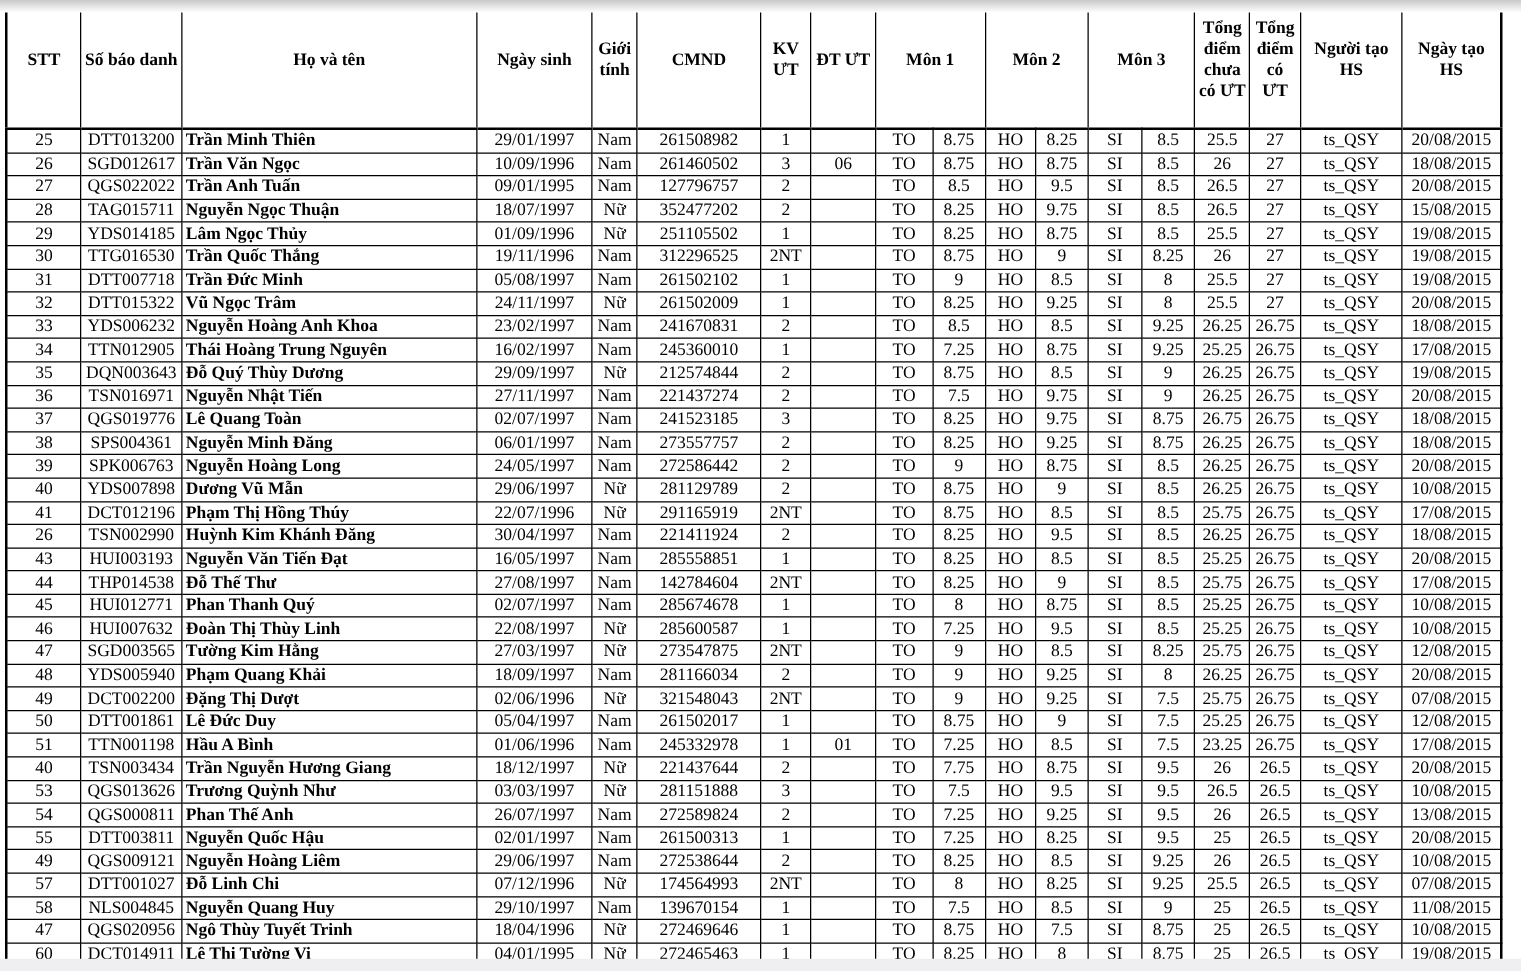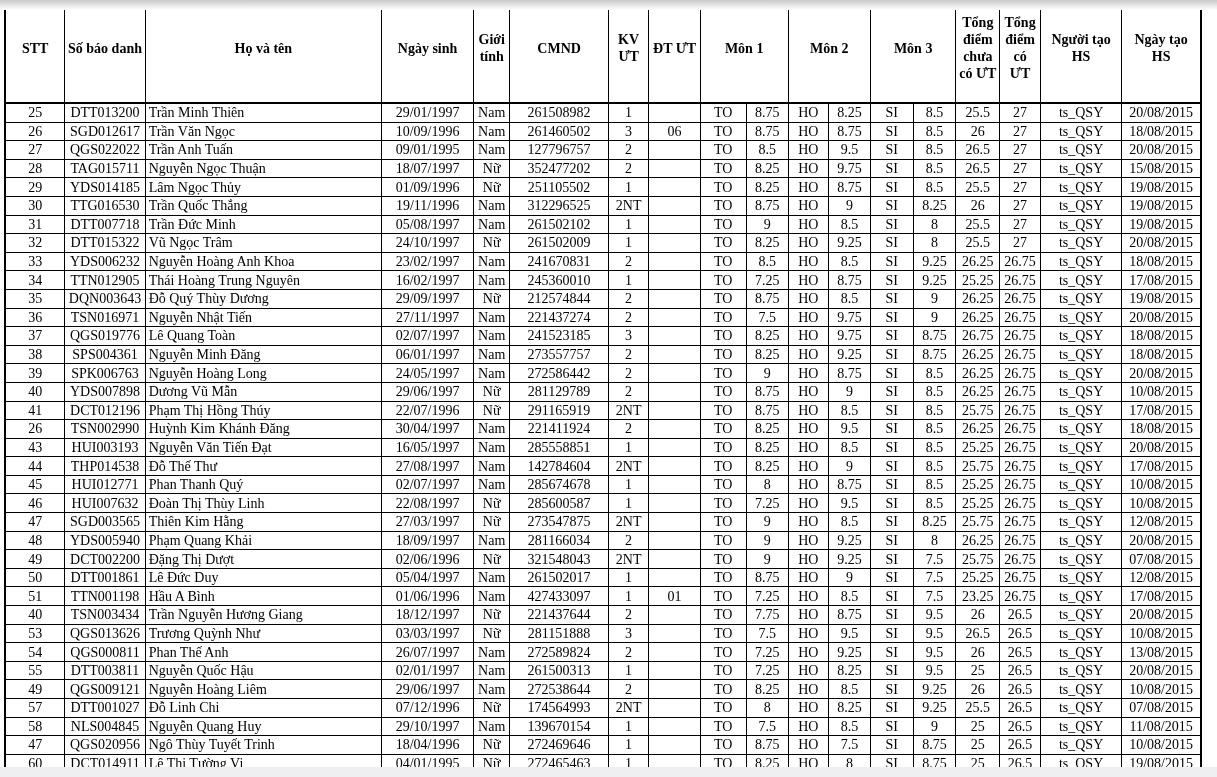--- a/index.html
+++ b/index.html
@@ -35,21 +35,21 @@
   }
   table.sheet thead th {
     font-weight: bold;
     font-size: 14px;
     line-height: 17px;
     height: 108px;
     border-bottom: 2px solid #000;
     white-space: normal;
   }
   table.sheet tbody td { height: 17.6px; line-height: 17px; padding-top: 0; padding-bottom: 0; }
-  table.sheet td.name { text-align: left; padding-left: 3px; }
+  table.sheet td.name { text-align: left; padding-left: 3px; font-weight: bold; }
   table.sheet { border: 2px solid #000; }
 </style>
 </head>
 <body>
 
 <div class="top-shade"></div>
 
 <table class="sheet">
   <colgroup>
     <col style="width:56px">
@@ -228,21 +228,21 @@
         <td>8</td>
         <td>25.5</td>
         <td>27</td>
         <td>ts_QSY</td>
         <td>19/08/2015</td>
       </tr>
       <tr>
         <td>32</td>
         <td>DTT015322</td>
         <td class="name">Vũ Ngọc Trâm</td>
-        <td>24/10/1997</td>
+        <td>24/11/1997</td>
         <td>Nữ</td>
         <td>261502009</td>
         <td>1</td>
         <td></td>
         <td>TO</td>
         <td>8.25</td>
         <td>HO</td>
         <td>9.25</td>
         <td>SI</td>
         <td>8</td>
@@ -527,21 +527,21 @@
         <td>SI</td>
         <td>8.5</td>
         <td>25.25</td>
         <td>26.75</td>
         <td>ts_QSY</td>
         <td>10/08/2015</td>
       </tr>
       <tr>
         <td>47</td>
         <td>SGD003565</td>
-        <td class="name">Thiên Kim Hằng</td>
+        <td class="name">Tường Kim Hằng</td>
         <td>27/03/1997</td>
         <td>Nữ</td>
         <td>273547875</td>
         <td>2NT</td>
         <td></td>
         <td>TO</td>
         <td>9</td>
         <td>HO</td>
         <td>8.5</td>
         <td>SI</td>
@@ -610,21 +610,21 @@
         <td>26.75</td>
         <td>ts_QSY</td>
         <td>12/08/2015</td>
       </tr>
       <tr>
         <td>51</td>
         <td>TTN001198</td>
         <td class="name">Hầu A Bình</td>
         <td>01/06/1996</td>
         <td>Nam</td>
-        <td>427433097</td>
+        <td>245332978</td>
         <td>1</td>
         <td>01</td>
         <td>TO</td>
         <td>7.25</td>
         <td>HO</td>
         <td>8.5</td>
         <td>SI</td>
         <td>7.5</td>
         <td>23.25</td>
         <td>26.75</td>

